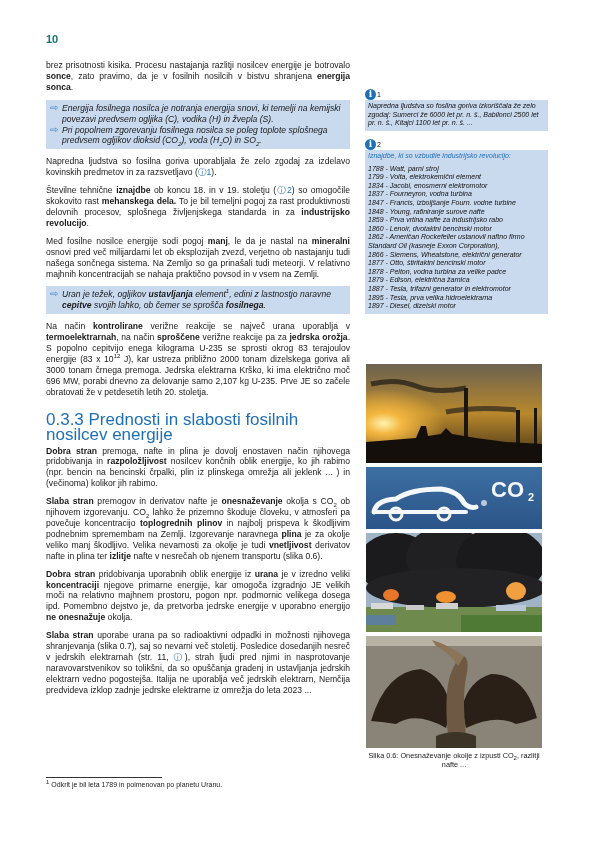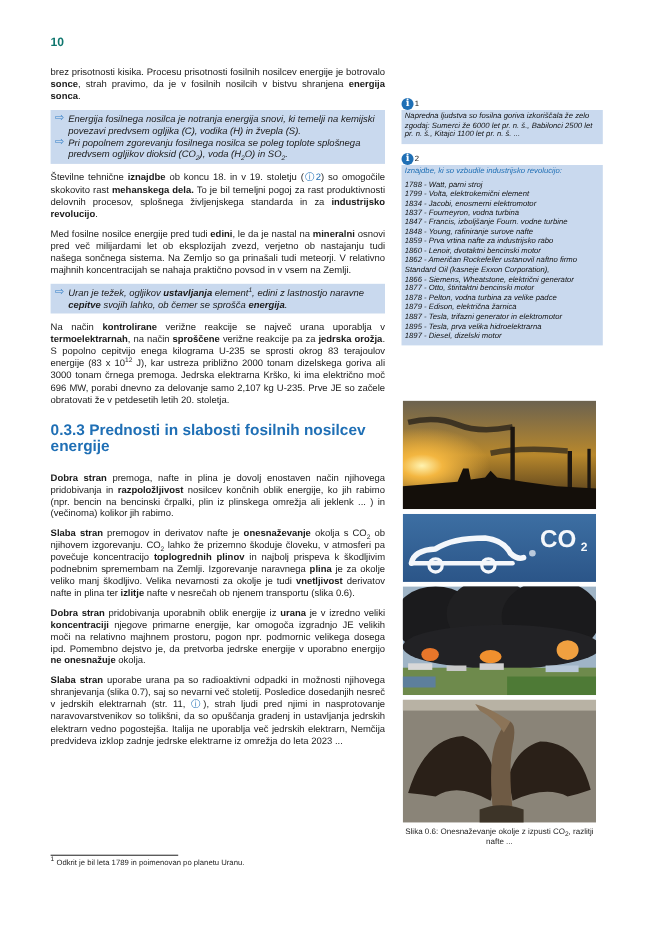--- a/index.html
+++ b/index.html
@@ -6,21 +6,21 @@
   body { width: 600px; height: 848px; position: relative; overflow: hidden;
          font-family: "Liberation Sans", sans-serif; color: #1a1a1a; }
   .page-number { position: absolute; left: 46px; top: 33px; font-size: 11px; font-weight: bold; color: #0f766e; }
   .main { position: absolute; left: 46px; top: 60px; width: 304px; font-size: 8.6px; line-height: 10.9px; }
   .main p { margin: 0 0 7px 0; text-align: justify; }
   .main b { font-weight: bold; }
   .hl { background: #c9d9ee; padding: 3px 3px 3px 4px; margin: 0 0 7px 0; }
   .hl-item { display: flex; align-items: flex-start; }
   .hl-item .arrow { color: #3a82c8; width: 12px; flex: 0 0 12px; font-size: 10px; line-height: 10.9px; }
   .hl-item .txt { flex: 1; font-style: italic; }
-  .section-heading { color: #1f6fb5; font-size: 14px; font-weight: bold; margin: 14px 0 16px 0; line-height: 15px; }
+  .section-heading { color: #1f6fb5; font-size: 17px; font-weight: normal; margin: 14px 0 4px 0; line-height: 15px; }
   .info-ref { color: #1f6fb5; }
   sup { font-size: 6px; line-height: 0; vertical-align: super; }
   sub { font-size: 6px; line-height: 0; vertical-align: sub; }
   .footnote-rule { position: absolute; left: 46px; top: 777px; width: 116px; border-top: 1px solid #333; }
   .footnote { position: absolute; left: 46px; top: 781px; font-size: 7px; color: #222; }
   .side { position: absolute; left: 365px; width: 183px; font-size: 7px; line-height: 8.6px; font-style: italic; }
   .info-box { background: #c9d9ee; padding: 2px 3px 3px 3px; }
   .info-head { display: flex; align-items: flex-end; height: 14px; font-style: normal; }
   .info-icon { width: 11px; height: 11px; border-radius: 50%; background: #1f6fb5; color: #fff; font-weight: bold;
                font-size: 9px; line-height: 11px; text-align: center; font-family: "DejaVu Serif", serif; font-style: normal; }
@@ -30,42 +30,43 @@
   .year-list div { color: #111; }
   .photo { position: absolute; left: 366px; width: 176px; overflow: hidden; }
   .caption { position: absolute; left: 366px; top: 751px; width: 176px; text-align: center; font-size: 7.3px; line-height: 9px; color: #222; }
 </style>
 </head>
 <body>
 
 <div class="page-number">10</div>
 
 <div class="main">
-  <p><span>brez prisotnosti kisika. Procesu prisotnosti fosilnih nosilcev energije je botrovalo </span><b>sonce</b><span>, strah pravimo, da je v fosilnih nosilcih v bistvu shranjena </span><b>energija sonca</b><span>.</span></p>
+  <p><span>brez prisotnosti kisika. Procesu nastajanja razlitji nosilcev energije je botrovalo </span><b>sonce</b><span>, zato pravimo, da je v fosilnih nosilcih v bistvu shranjena </span><b>energija sonca</b><span>.</span></p>
 
   <div class="hl">
     <div class="hl-item">
       <span class="arrow">⇨</span>
       <span class="txt">Energija fosilnega nosilca je notranja energija snovi, ki temelji na kemijski povezavi predvsem ogljika (C), vodika (H) in žvepla (S).</span>
     </div>
     <div class="hl-item">
       <span class="arrow">⇨</span>
       <span class="txt"><span>Pri popolnem zgorevanju fosilnega nosilca se poleg toplote splošnega predvsem ogljikov dioksid (CO</span><sub>2</sub><span>), voda (H</span><sub>2</sub><span>O) in SO</span><sub>2</sub><span>.</span></span>
     </div>
   </div>
 
+  <p><span>Napredna ljudstva so fosilna goriva uporabljala že zelo zgodaj za izdelavo kovinskih predmetov in za razsvetljavo (</span><span class="info-ref">ⓘ1</span><span>).</span></p>
 
   <p><span>Številne tehnične </span><b>iznajdbe</b><span> ob koncu 18. in v 19. stoletju (</span><span class="info-ref">ⓘ2</span><span>) so omogočile skokovito rast </span><b>mehanskega dela.</b><span> To je bil temeljni pogoj za rast produktivnosti delovnih procesov, splošnega življenjskega standarda in za </span><b>industrijsko revolucijo</b><span>.</span></p>
 
-  <p><span>Med fosilne nosilce energije pred tudi </span><b>edini</b><span>, le da je nastal na </span><b>mineralni</b><span> osnovi pred več milijardami let ob eksplozijah zvezd, verjetno ob nastajanju tudi našega sončnega sistema. Na Zemljo so ga prinašali tudi meteorji. V relativno majhnih koncentracijah se nahaja praktično povsod in v vsem na Zemlji.</span></p>
+  <p><span>Med fosilne nosilce energije sodi pogoj </span><b>manj</b><span>, le da je nastal na </span><b>mineralni</b><span> osnovi pred več milijardami let ob eksplozijah zvezd, verjetno ob nastajanju tudi našega sončnega sistema. Na Zemljo so ga prinašali tudi meteorji. V relativno majhnih koncentracijah se nahaja praktično povsod in v vsem na Zemlji.</span></p>
 
   <div class="hl">
     <div class="hl-item">
       <span class="arrow">⇨</span>
-      <span class="txt"><span>Uran je težek, ogljikov </span><b>ustavljanja</b><span> element</span><sup>1</sup><span>, edini z lastnostjo naravne </span><b>cepitve</b><span> svojih lahko, ob čemer se sprošča </span><b>energija</b><span>.</span></span>
+      <span class="txt"><span>Uran je težek, ogljikov </span><b>ustavljanja</b><span> element</span><sup>1</sup><span>, edini z lastnostjo naravne </span><b>cepitve</b><span> svojih lahko, ob čemer se sprošča </span><b>fosilnega</b><span>.</span></span>
     </div>
   </div>
 
   <p><span>Na način </span><b>kontrolirane</b><span> verižne reakcije se največ urana uporablja v </span><b>termoelektrarnah</b><span>, na način </span><b>sproščene</b><span> verižne reakcije pa za </span><b>jedrska orožja</b><span>. S popolno cepitvijo enega kilograma U-235 se sprosti okrog 83 terajoulov energije (83 x 10</span><sup>12</sup><span> J), kar ustreza približno 2000 tonam dizelskega goriva ali 3000 tonam črnega premoga. Jedrska elektrarna Krško, ki ima električno moč 696 MW, porabi dnevno za delovanje samo 2,107 kg U-235. Prve JE so začele obratovati že v petdesetih letih 20. stoletja.</span></p>
 
   <div class="section-heading">0.3.3 Prednosti in slabosti fosilnih nosilcev energije</div>
 
   <p><b>Dobra stran</b><span> premoga, nafte in plina je dovolj enostaven način njihovega pridobivanja in </span><b>razpoložljivost</b><span> nosilcev končnih oblik energije, ko jih rabimo (npr. bencin na bencinski črpalki, plin iz plinskega omrežja ali jeklenk ... ) in (večinoma) kolikor jih rabimo.</span></p>
 
   <p><b>Slaba stran</b><span> premogov in derivatov nafte je </span><b>onesnaževanje</b><span> okolja s CO</span><sub>2</sub><span> ob njihovem izgorevanju. CO</span><sub>2</sub><span> lahko že prizemno škoduje človeku, v atmosferi pa povečuje koncentracijo </span><b>toplogrednih plinov</b><span> in najbolj prispeva k škodljivim podnebnim spremembam na Zemlji. Izgorevanje naravnega </span><b>plina</b><span> je za okolje veliko manj škodljivo. Velika nevarnosti za okolje je tudi </span><b>vnetljivost</b><span> derivatov nafte in plina ter </span><b>izlitje</b><span> nafte v nesrečah ob njenem transportu (slika 0.6).</span></p>

